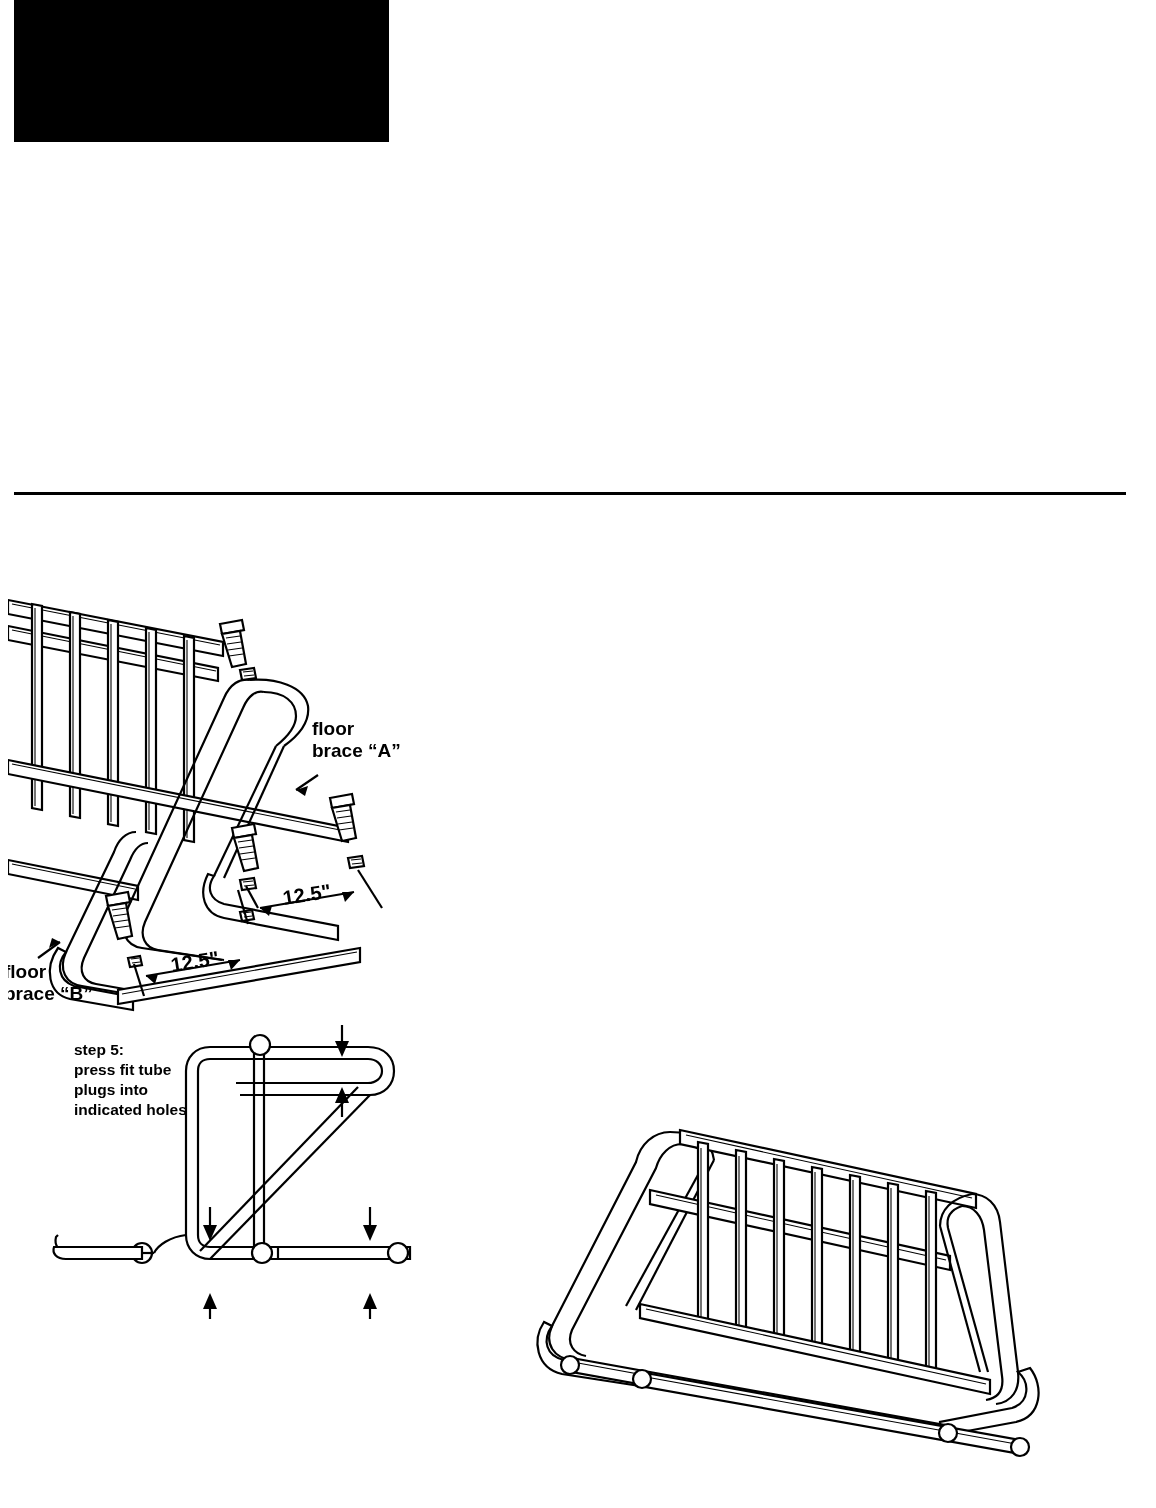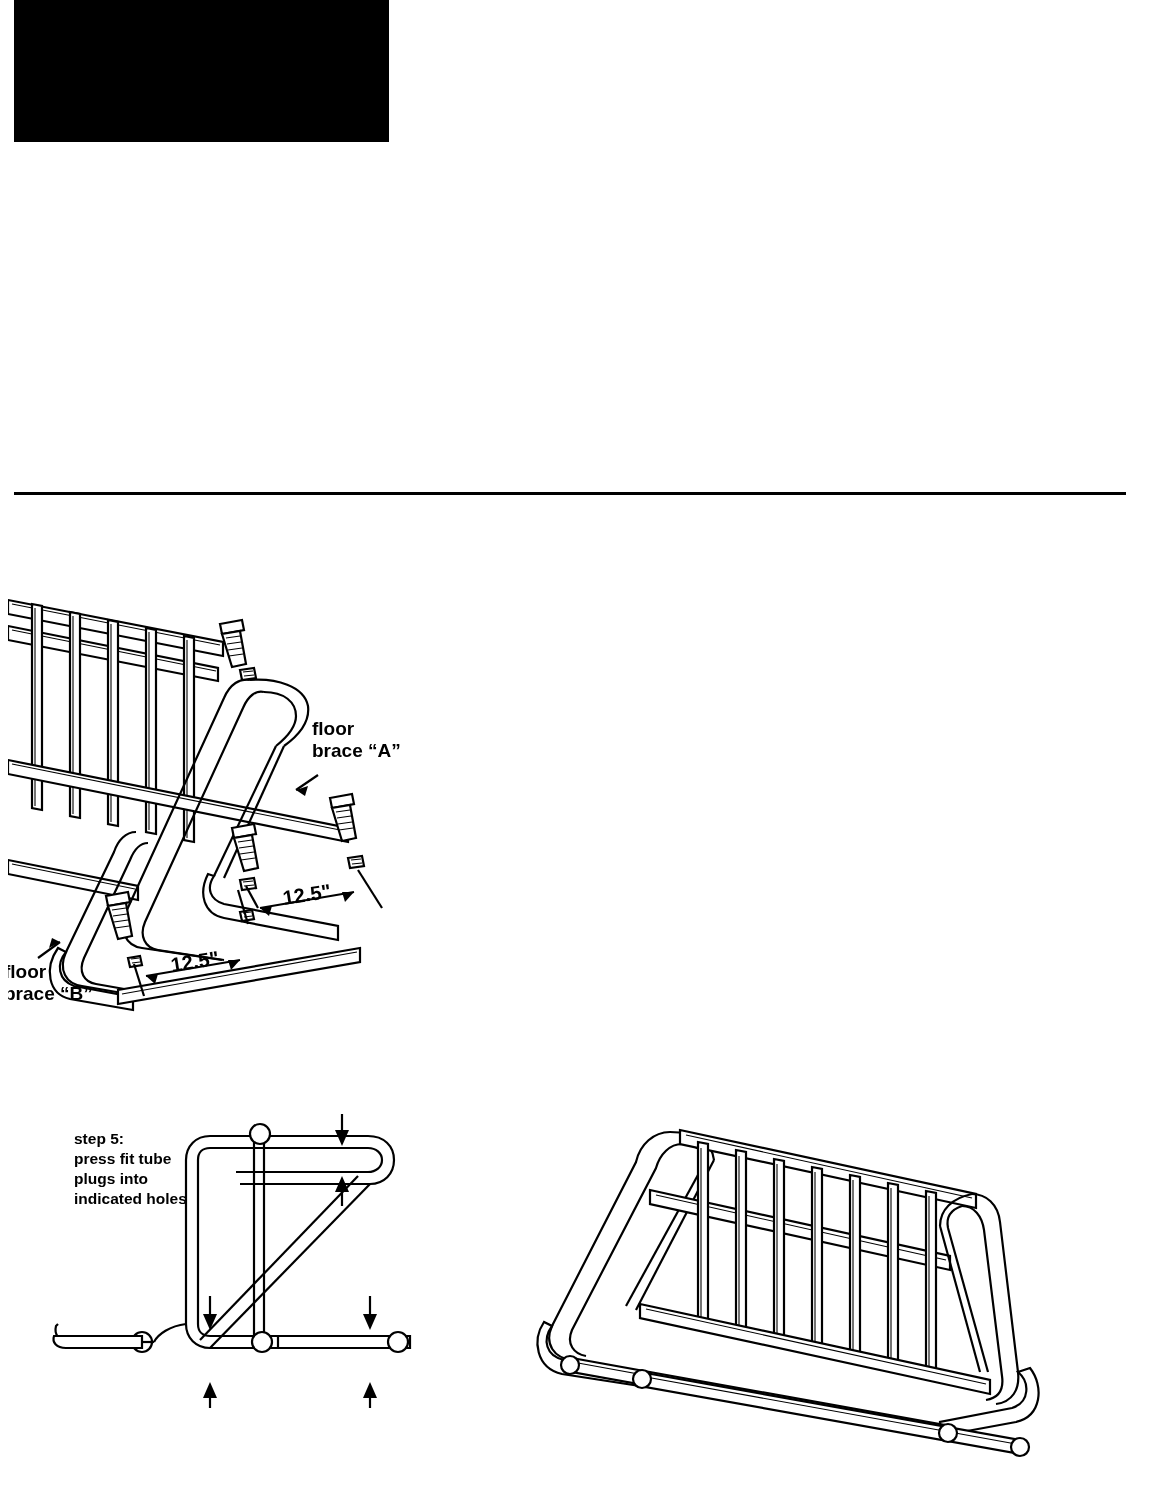--- a/index.html
+++ b/index.html
@@ -44,21 +44,21 @@
     position: absolute;
   }
   .fig-top {
     left: 8px;
     top: 560px;
     width: 420px;
     height: 470px;
   }
   .fig-bottom-left {
     left: 50px;
-    top: 1096px;
+    top: 1007px;
     width: 420px;
     height: 330px;
   }
   .fig-bottom-right {
     left: 520px;
     top: 1090px;
     width: 620px;
     height: 400px;
   }
   svg { display: block; }

